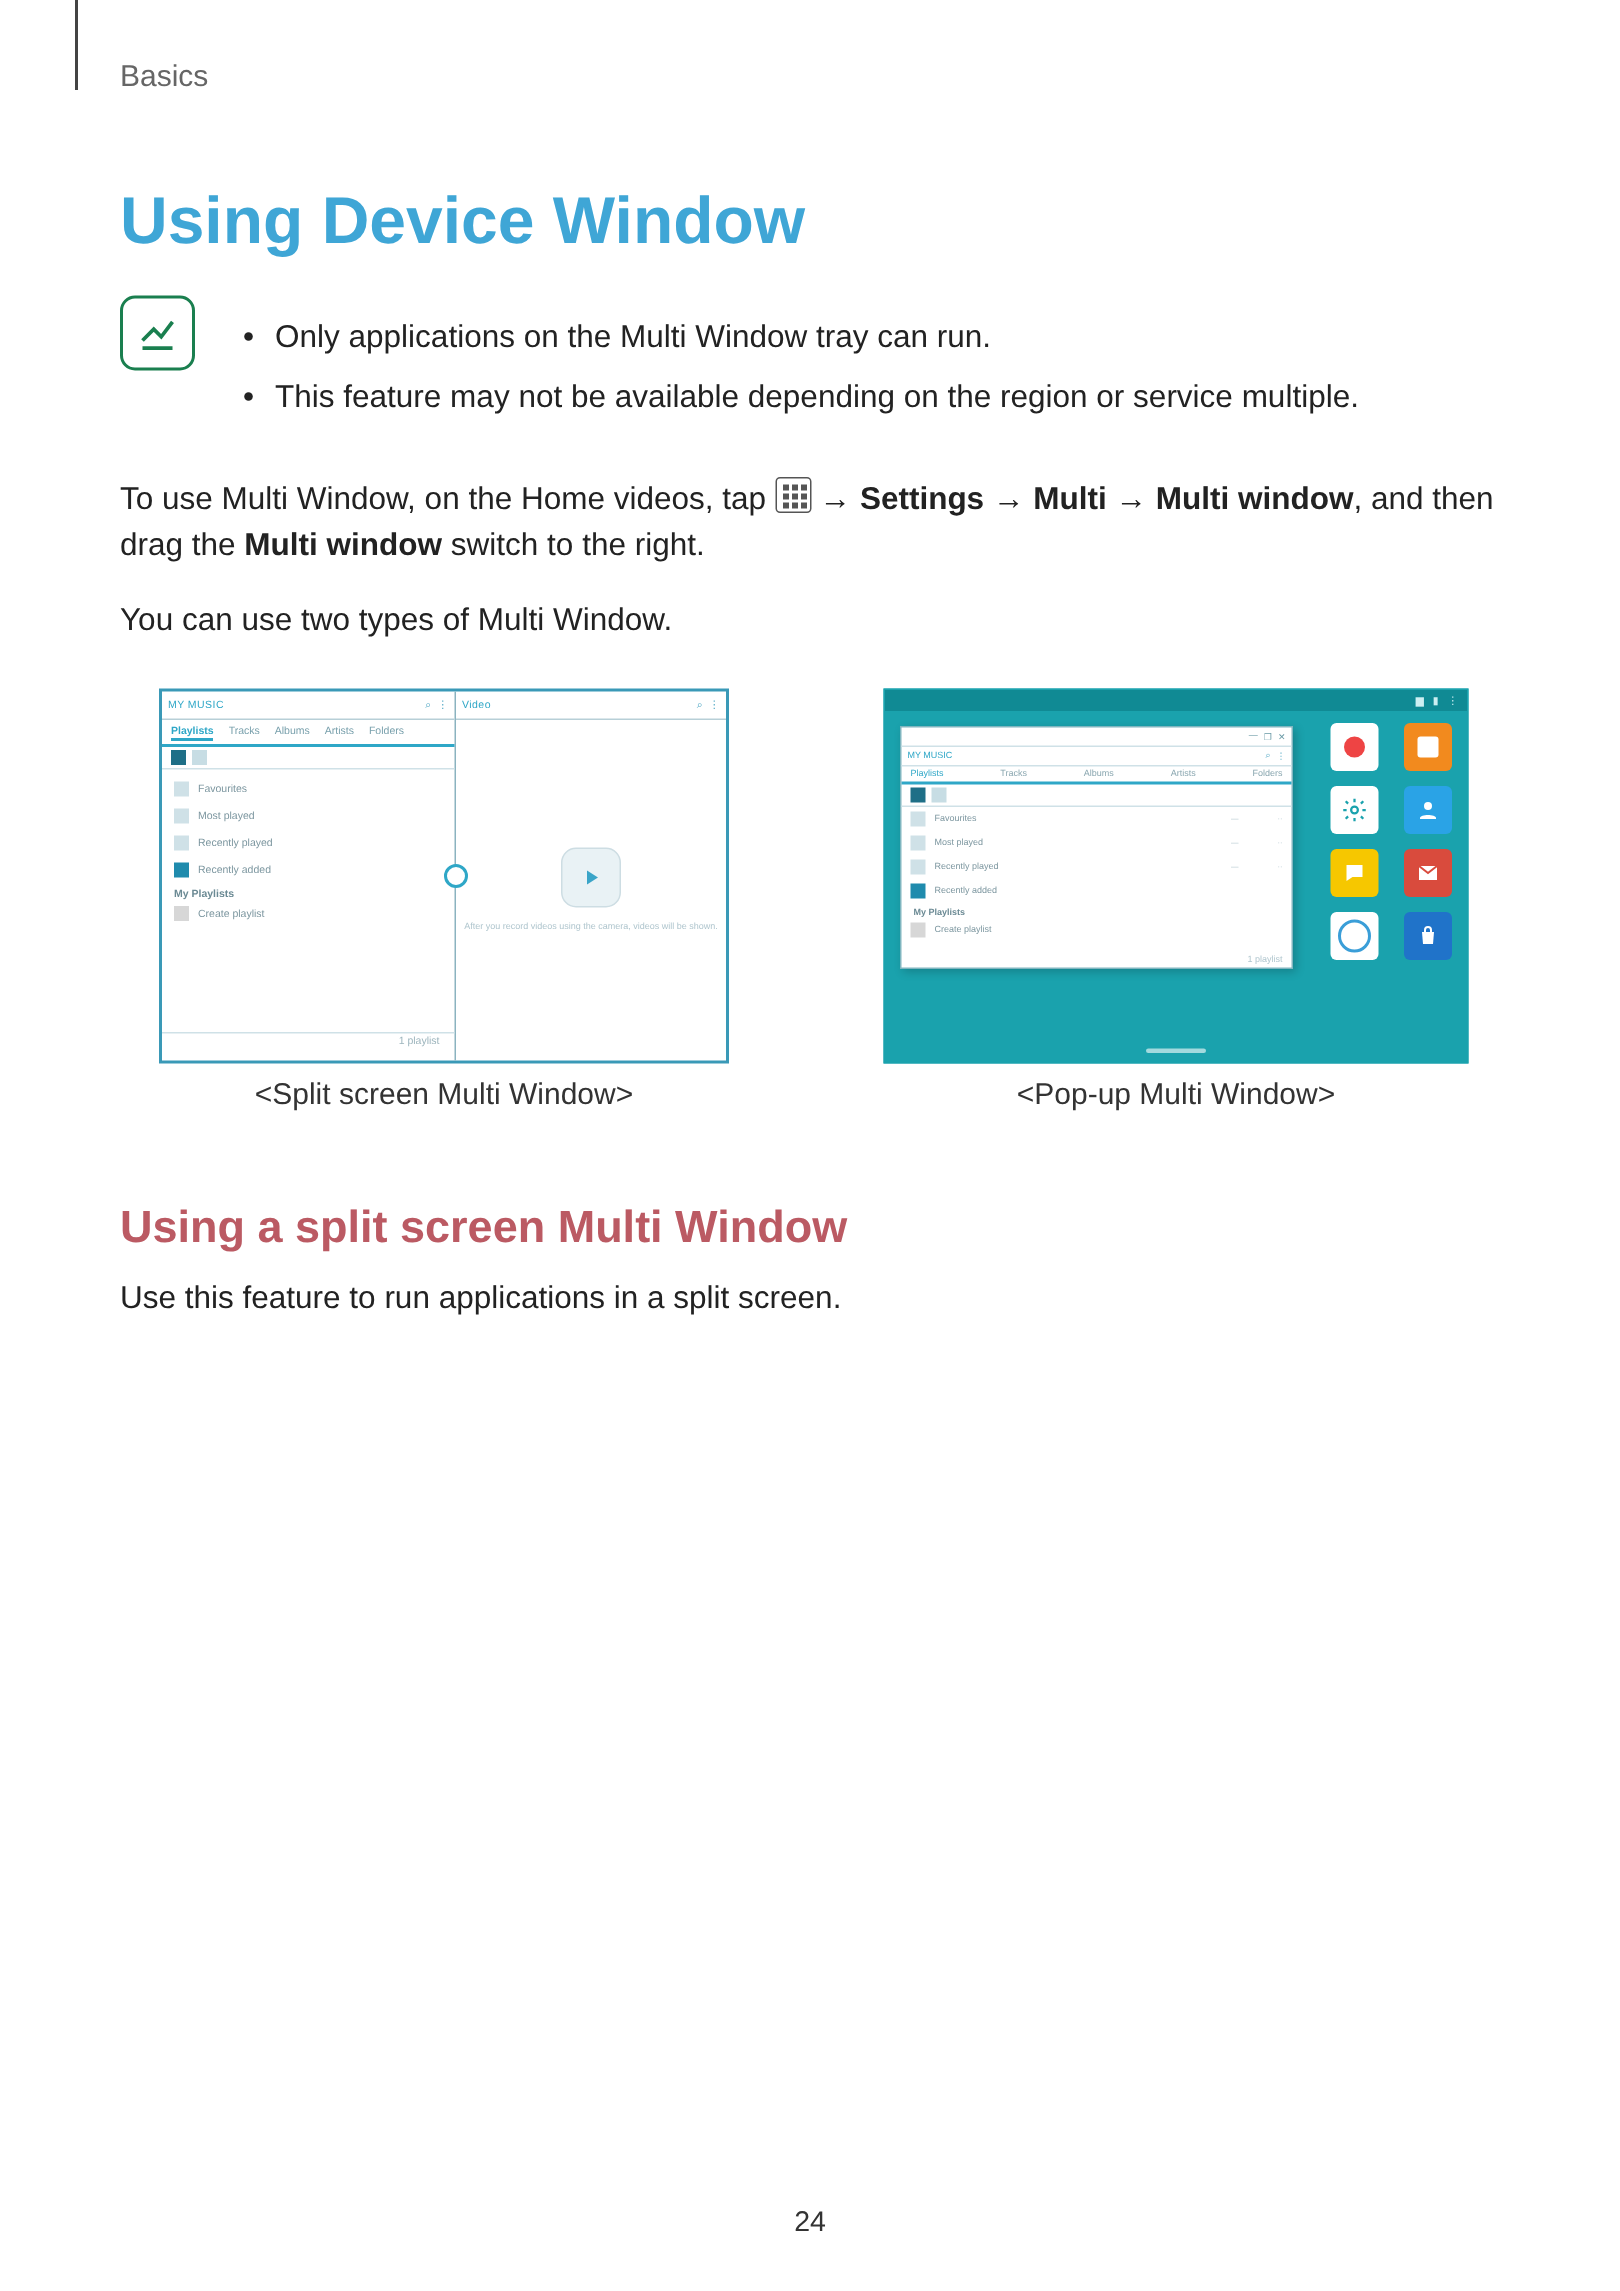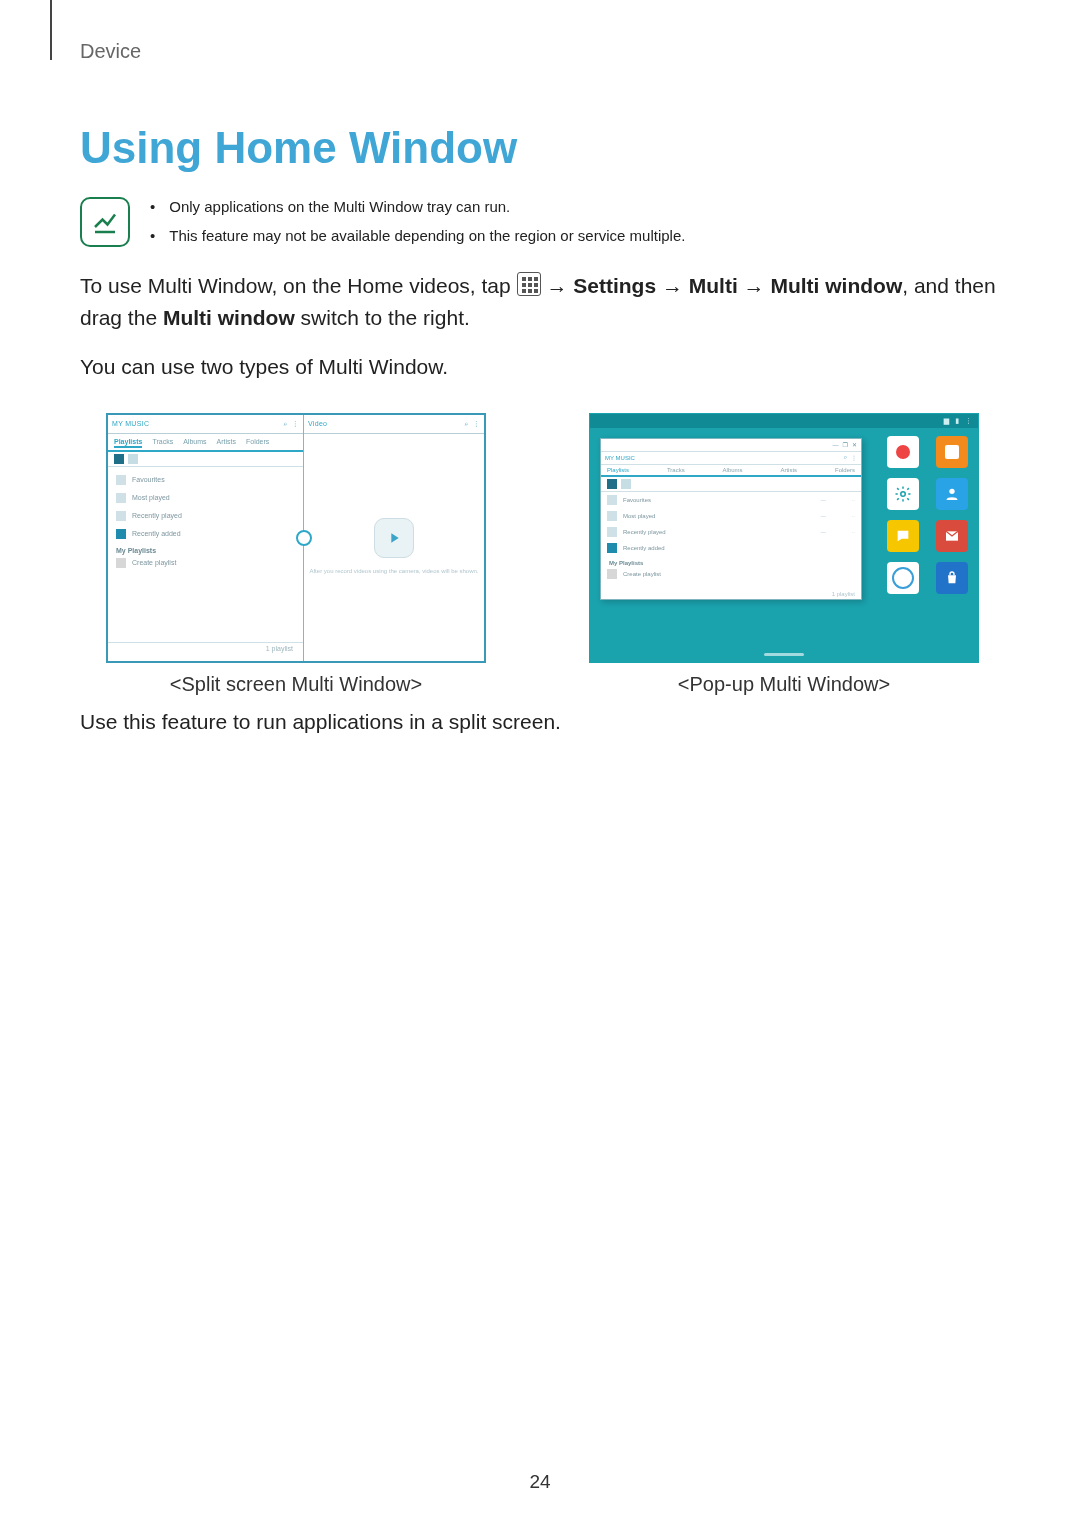--- a/index.html
+++ b/index.html
@@ -57,22 +57,22 @@
     display: flex;
     align-items: center;
     justify-content: center;
     color: #1a7f4f;
     margin-top: 4px;
   }
   .note-icon svg { width: 30px; height: 30px; }
   .note-list {
     list-style: none;
     padding: 0;
-    margin: 0;
-    font-size: 15px;
+    margin: 12px;
+    font-size: 21px;
     line-height: 1.9;
   }
   .note-list li::before {
     content: "•";
     margin-right: 14px;
     color: #222;
   }
   .path-text {
     font-size: 21px;
     line-height: 1.6;
@@ -260,23 +260,23 @@
     font-size:19px;
     color:#333;
   }
 </style>
 </head>
 <body>
 <div class="page">
 
   <div class="top-rule"></div>
 
-  <div class="breadcrumb">Device</div>
-
-  <h1 class="main-title">Using Home Window</h1>
+  <div class="breadcrumb">Basics</div>
+
+  <h1 class="main-title">Using Device Window</h1>
 
 
   <div class="note-block">
     <div class="note-icon">
       <svg viewBox="0 0 24 24" fill="none" stroke="currentColor" stroke-width="2">
         <path d="M4 16 L10 10 L14 14 L20 6"></path>
         <path d="M4 20 L20 20"></path>
       </svg>
     </div>
     <ul class="note-list">
@@ -477,16 +477,17 @@
               </svg>
           </div>
         </div>
 
         <div class="home-indicator"></div>
       </div>
       <div class="shot-caption">&lt;Pop-up Multi Window&gt;</div>
     </div>
   </div>
 
+  <h2 class="sub-title">Using a split screen Multi Window</h2>
   <p class="body-text">Use this feature to run applications in a split screen.</p>
 
   <div class="page-number">24</div>
 </div>
 
 </body></html>

